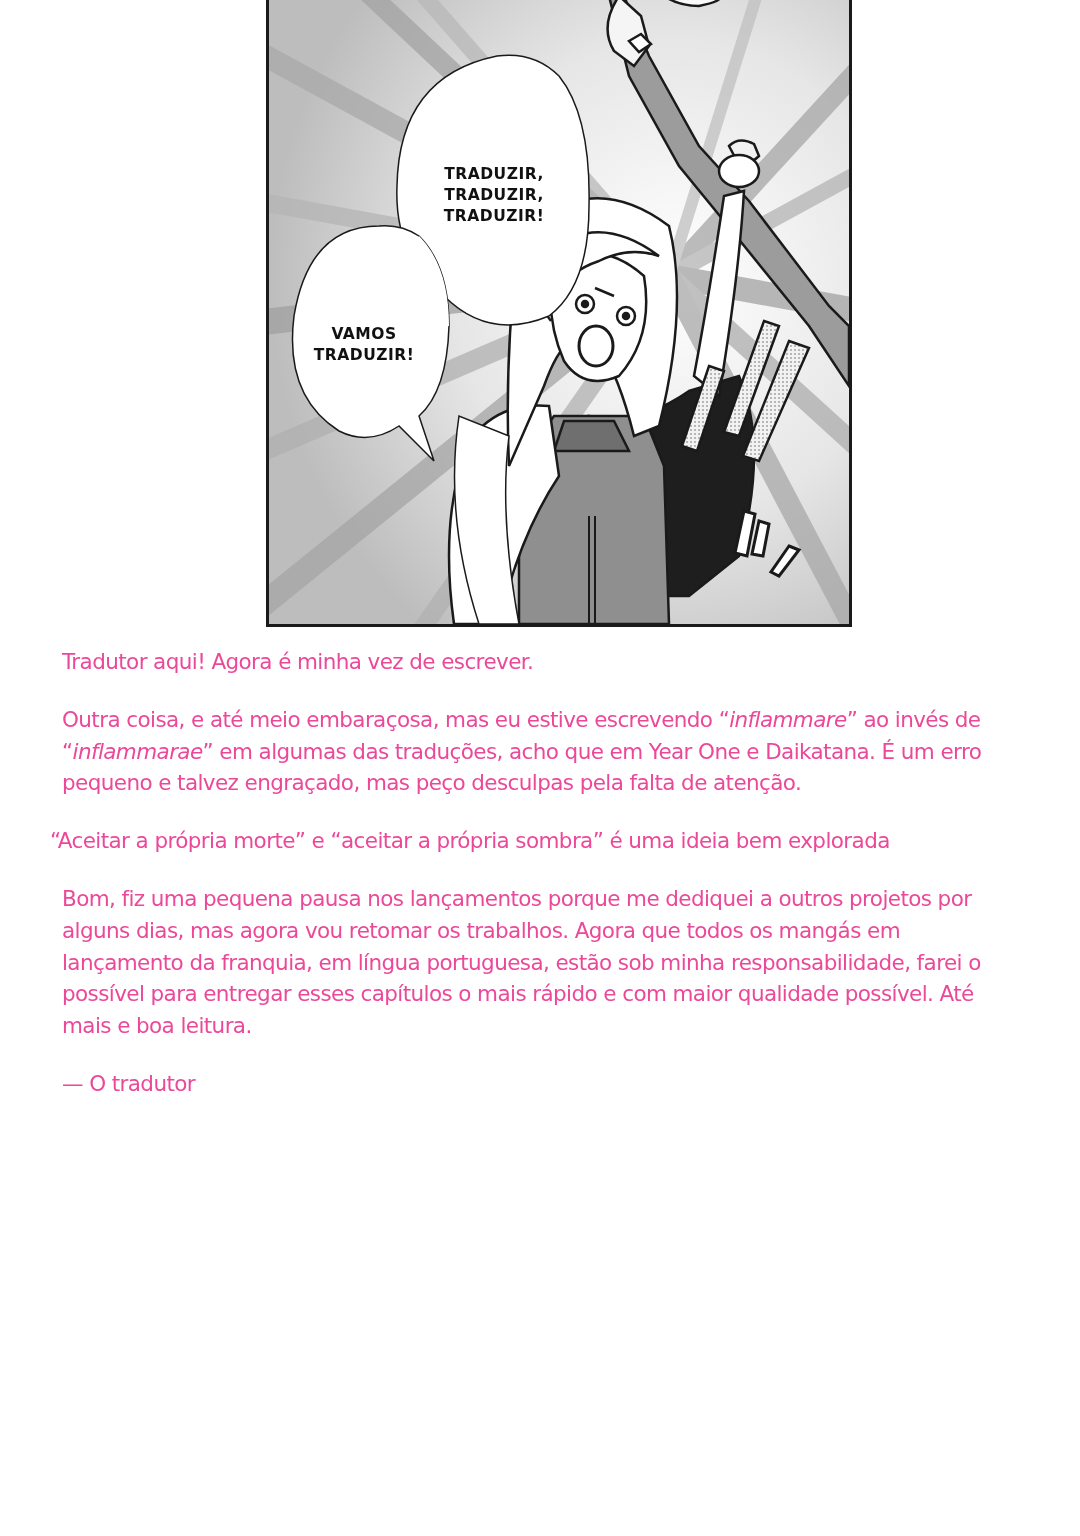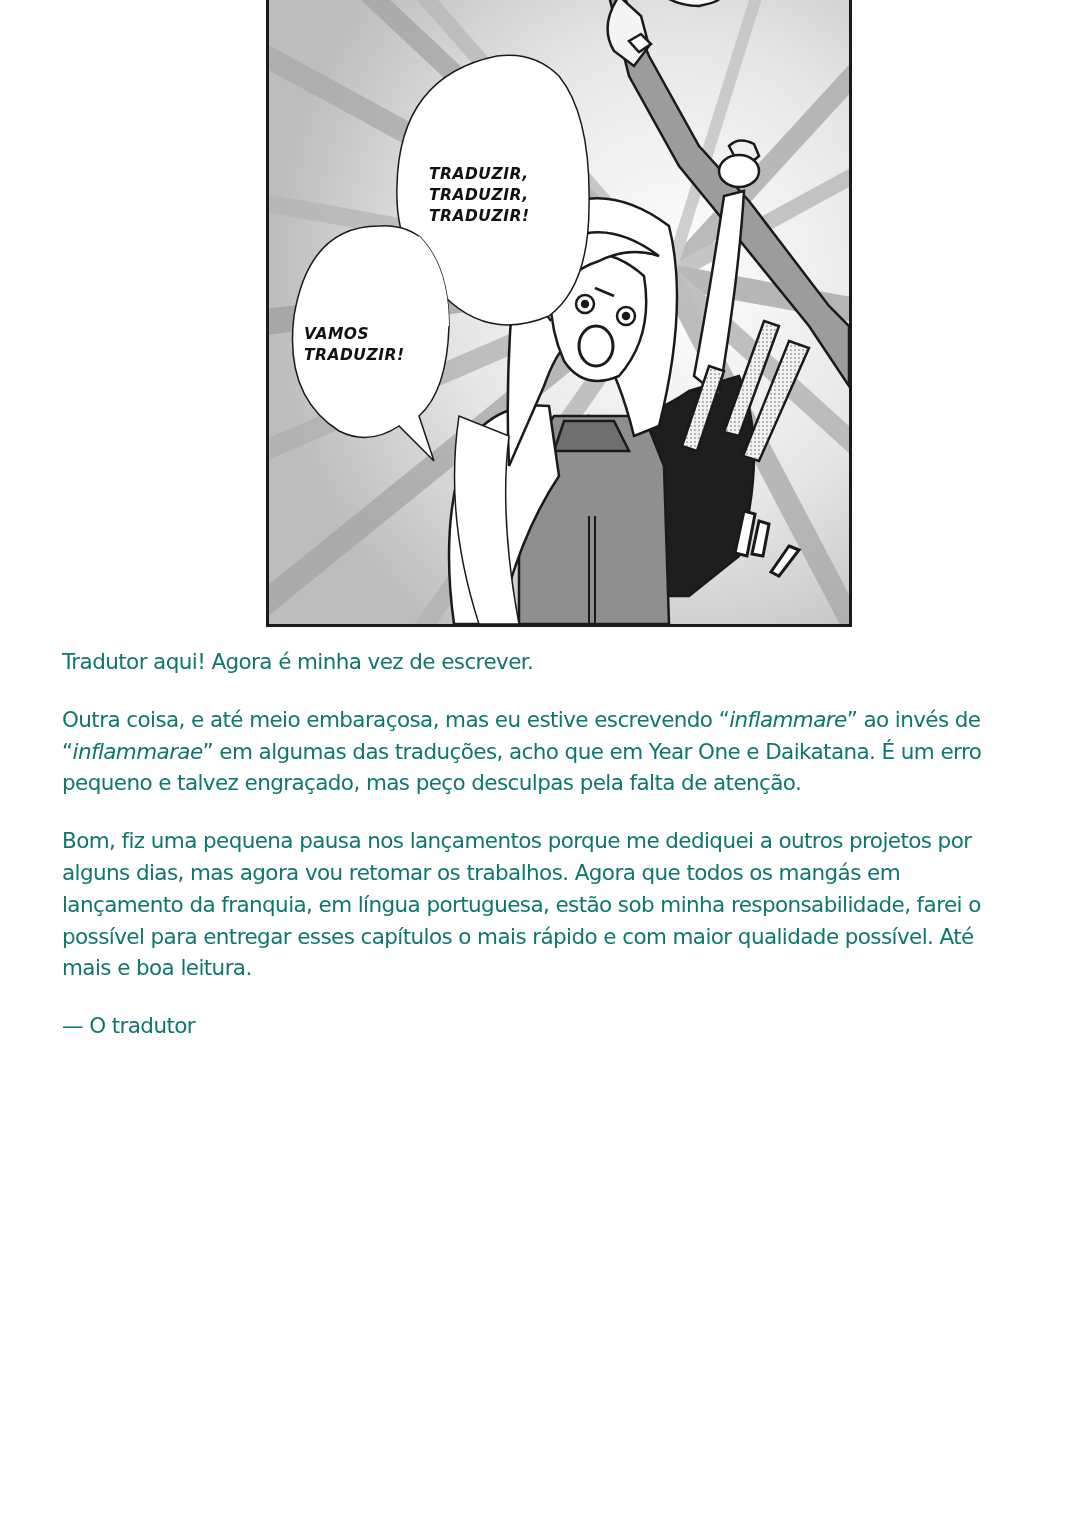--- a/index.html
+++ b/index.html
@@ -21,36 +21,36 @@
       border: 3px solid #1a1a1a;
       border-top: none;
       overflow: hidden;
       background: #d9d9d9;
     }
     .panel svg { position: absolute; left: 0; top: 0; }
     .bubble-text {
       position: absolute;
       font-family: "DejaVu Sans", sans-serif;
       font-weight: bold;
-      font-style: italic;
       font-size: 15.5px;
       line-height: 21px;
+      text-align: center;
       color: #111;
       letter-spacing: 0.5px;
       white-space: pre-line;
     }
     .note {
       position: absolute;
       left: 62px;
       top: 646px;
       width: 960px;
       font-family: "DejaVu Sans", sans-serif;
       font-size: 21.5px;
       line-height: 31.8px;
-      color: #0f766e;
+      color: #ec4899;
       letter-spacing: -0.6px;
     }
     .note p { margin: 0 0 26px 0; }
     .note p.hang { margin-left: -12px; text-indent: 0; }
     .note p.hang span.rest { display: block; padding-left: 12px; }
     .note em { font-style: italic; }
     .sign { margin-left: -10px; }
   </style>
 </head>
 <body>
@@ -147,16 +147,16 @@
   <div class="bubble-text" style="left:160px; top:168px; width:130px;">TRADUZIR,
 TRADUZIR,
 TRADUZIR!</div>
   <div class="bubble-text" style="left:35px; top:328px; width:120px;">VAMOS
 TRADUZIR!</div>
 </div>
 
 <div class="note">
   <p>Tradutor aqui! Agora é minha vez de escrever.</p>
   <p><span>Outra coisa, e até meio embaraçosa, mas eu estive escrevendo “</span><em>inflammare</em><span>” ao invés de “</span><em>inflammarae</em><span>” em algumas das traduções, acho que em Year One e Daikatana. É um erro pequeno e talvez engraçado, mas peço desculpas pela falta de atenção.</span></p>
-  <p class="hang"></p>
+  <p class="hang"><span>“Aceitar a própria morte” e “aceitar a própria sombra” é uma ideia bem explorada</span></p>
   <p>Bom, fiz uma pequena pausa nos lançamentos porque me dediquei a outros projetos por alguns dias, mas agora vou retomar os trabalhos. Agora que todos os mangás em lançamento da franquia, em língua portuguesa, estão sob minha responsabilidade, farei o possível para entregar esses capítulos o mais rápido e com maior qualidade possível. Até mais e boa leitura.</p>
   <p class="sign">— O tradutor</p>
 </div>
 
 </body></html>

